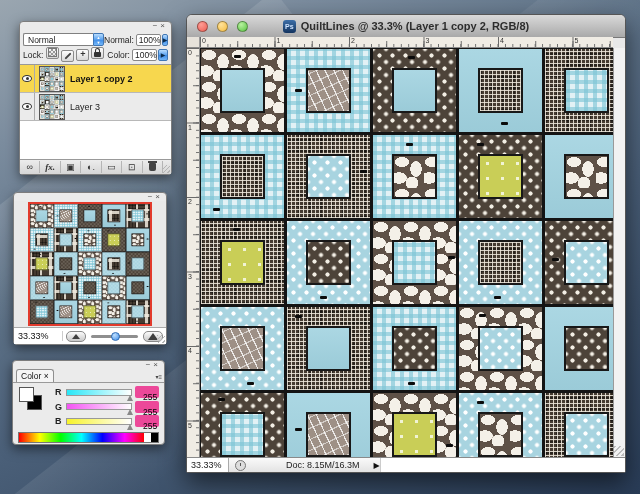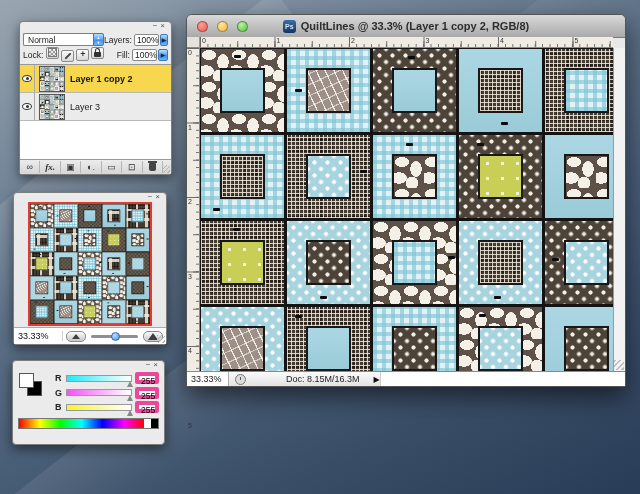--- a/index.html
+++ b/index.html
@@ -5,21 +5,21 @@
   html,body{margin:0;padding:0;}
   body{width:640px;height:494px;overflow:hidden;position:relative;
        font-family:"Liberation Sans", sans-serif;
        background:linear-gradient(155deg,#9aa6b0 0%,#7b8c9e 18%,#5e7287 38%,#4a5f78 58%,#394d66 78%,#293c57 100%);}
   .streak{position:absolute;background:linear-gradient(rgba(255,255,255,0.12),rgba(255,255,255,0));pointer-events:none;}
   .s1{left:-160px;top:140px;width:520px;height:100px;transform:rotate(-38deg);}
   .s2{left:-80px;top:360px;width:560px;height:80px;transform:rotate(-38deg);opacity:.7;}
   .s3{left:420px;top:-60px;width:420px;height:90px;transform:rotate(-38deg);opacity:.5;}
 
   
-  .doc-window{position:absolute;left:186px;top:14px;width:440px;height:373px;
+  .doc-window{position:absolute;left:186px;top:14px;width:440px;height:459px;
     border:1px solid #555;border-radius:6px 6px 2px 2px;background:#e8e8e8;
     box-shadow:0 10px 24px rgba(0,0,0,.55);box-sizing:border-box;}
   .titlebar{position:absolute;left:0;top:0;right:0;height:22px;border-radius:5px 5px 0 0;
     background:linear-gradient(#d9d9d9,#bfbfbf 55%,#a9a9a9);border-bottom:1px solid #787878;
     display:flex;align-items:center;}
   .tl{width:11px;height:11px;border-radius:50%;margin-left:8px;box-sizing:border-box;border:1px solid rgba(0,0,0,.35);}
   .tl.red{background:radial-gradient(circle at 35% 30%,#ff9d94,#ec5f54);margin-left:10px;}
   .tl.yel{background:radial-gradient(circle at 35% 30%,#ffe29a,#f5bd41);margin-left:9px;}
   .tl.grn{background:radial-gradient(circle at 35% 30%,#b8f2a0,#59c341);margin-left:9px;}
   .title-wrap{position:absolute;left:0;right:0;top:0;height:22px;display:flex;align-items:center;justify-content:center;gap:5px;pointer-events:none;}
@@ -162,21 +162,21 @@
   
   #color-panel{left:12px;top:360px;width:153px;height:85px;}
   .colorbody{flex:1;position:relative;padding-top:2px;}
   .fgsw{position:absolute;left:6px;top:4px;width:13px;height:13px;background:#fff;border:1px solid #555;z-index:2;}
   .bgsw{position:absolute;left:14px;top:12px;width:13px;height:13px;background:#000;border:1px solid #555;z-index:1;}
   .crow{display:flex;align-items:center;height:14.5px;margin-left:42px;margin-right:5px;gap:3px;}
   .clabel{width:8px;font-size:9px;font-weight:bold;color:#222;}
   .ctrack{flex:1;height:7px;border:1px solid #999;position:relative;box-sizing:border-box;}
   .cthumb{position:absolute;right:-2px;bottom:-6px;width:0;height:0;
     border-left:3.5px solid transparent;border-right:3.5px solid transparent;border-bottom:6px solid #888;}
-  .cval{width:24px;height:12px;background:#fff;border:4px solid #ec4899;border-radius:2px;font-size:8.5px;line-height:11px;padding-left:2px;box-sizing:border-box;}
+  .cval{width:24px;height:12px;background:#fff;border:6px solid #ec4899;border-radius:2px;font-size:8.5px;line-height:11px;padding-left:2px;box-sizing:border-box;}
   .spectrum{height:9px;margin:3px 5px 0 5px;border:1px solid #777;
     background-image:
       linear-gradient(#fff,#fff),linear-gradient(#000,#000),
       linear-gradient(90deg,#f00 0%,#ff0 15%,#0f0 30%,#0ff 45%,#00f 60%,#f0f 76%,#f00 90%);
     background-size:7px 100%,7px 100%,100% 100%;
     background-position:right 7px top,right top,left top;background-repeat:no-repeat;}
 </style>
 </head>
 <body>
 
@@ -331,36 +331,36 @@
   </div>
   <div class="ctrls">
     <div class="crow1">
       <span class="selbox">
         <span class="seltext">Normal</span>
         <span class="stepper">
             <span>▲</span>
             <span>▼</span>
           </span>
       </span>
-      <span class="lab">Layers:</span>
+      <span class="lab">Normal:</span>
       <span class="vbox">100%</span>
       <span class="abtn">▶</span>
     </div>
     <div class="crow2">
       <span style="margin-right:3px;">Lock:</span>
       <span id="lock-btns"><span class="lockbtn">
             <span class="lk-checker"></span>
           </span><span class="lockbtn">
             <span class="lk-brush"></span>
           </span><span class="lockbtn">
             <span class="lk-move">+</span>
           </span><span class="lockbtn">
             <span class="lk-lock"></span>
           </span></span>
-      <span class="lab">Fill:</span>
+      <span class="lab">Color:</span>
       <span class="vbox">100%</span>
       <span class="abtn">▶</span>
     </div>
   </div>
   <div id="layers-list">
       <div class="lrow sel">
         <span class="eyecell">
           <span class="eye"></span>
         </span>
         <span class="lthumb">
@@ -720,20 +720,24 @@
     <span class="navbtn">
         <span class="mtn big"></span>
       </span>
     <span class="pgrip"></span>
   </div>
 </div>
 
 <div class="panel" id="color-panel">
   <div class="p-top">
     <span class="minbtns"><span>−</span><span>×</span></span>
+  </div>
+  <div class="ptabs" id="color-tabs">
+    <span class="ptab active">Color ×</span>
+      <span class="pmenu">▾≡</span>
   </div>
   <div class="colorbody">
     <span class="fgsw"></span>
     <span class="bgsw"></span>
     <div id="color-rows">
         <div class="crow">
           <span class="clabel">R</span>
           <span class="ctrack" style="background: linear-gradient(90deg, rgb(39, 231, 247), rgb(255, 255, 255));">
             <span class="cthumb"></span>
           </span>

